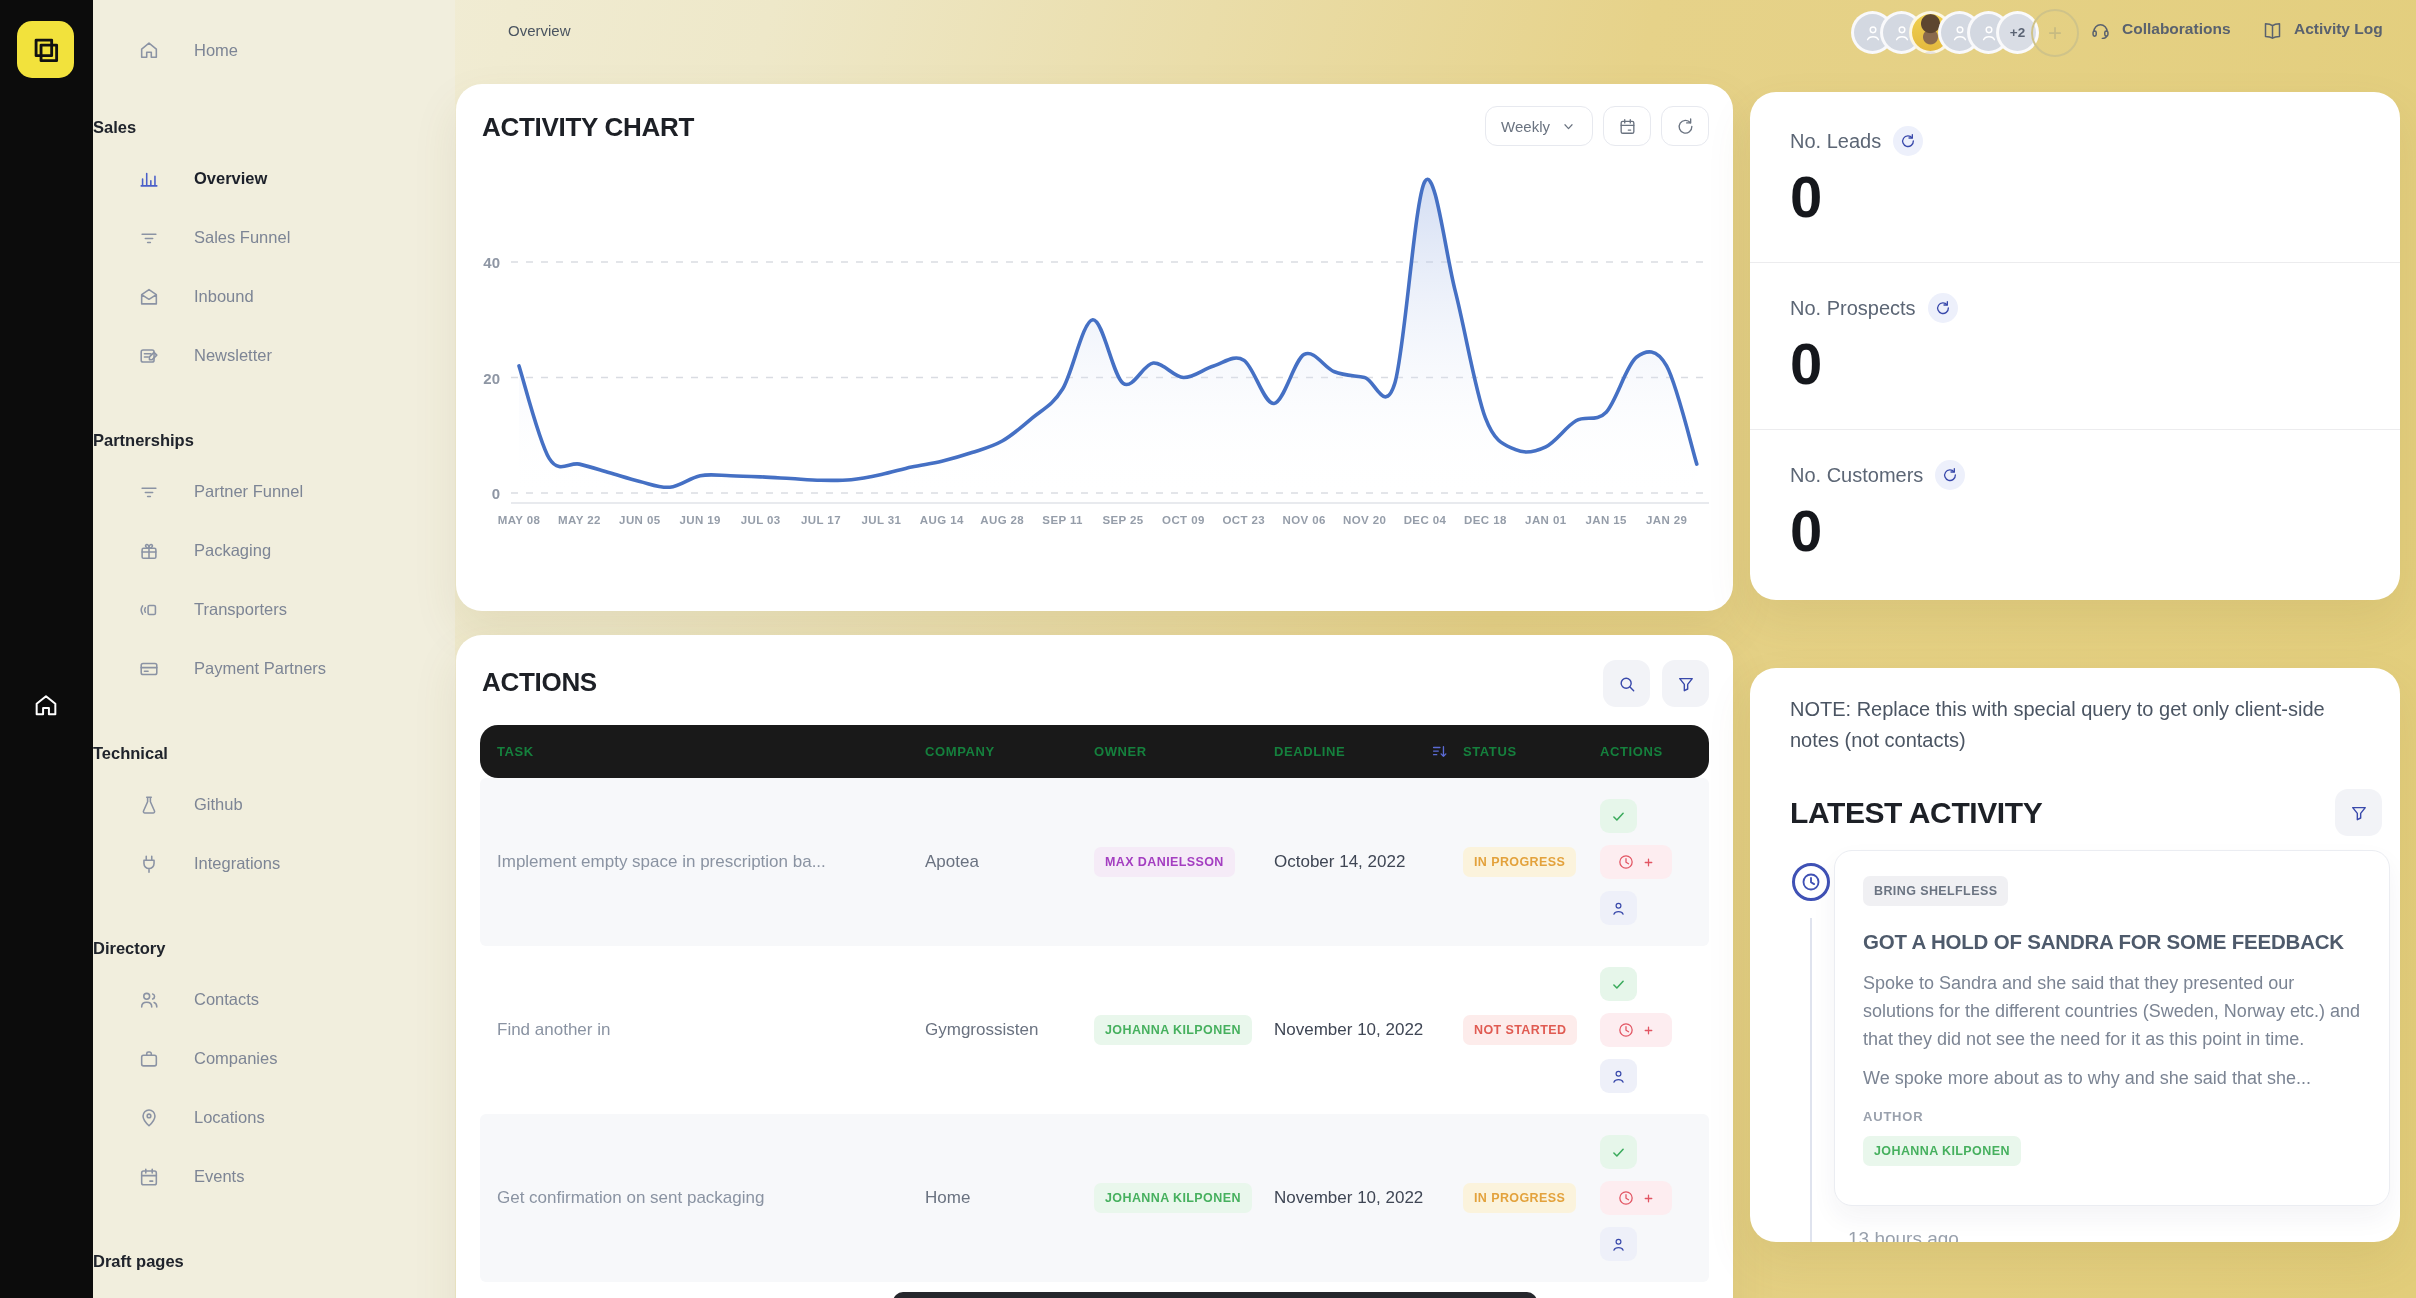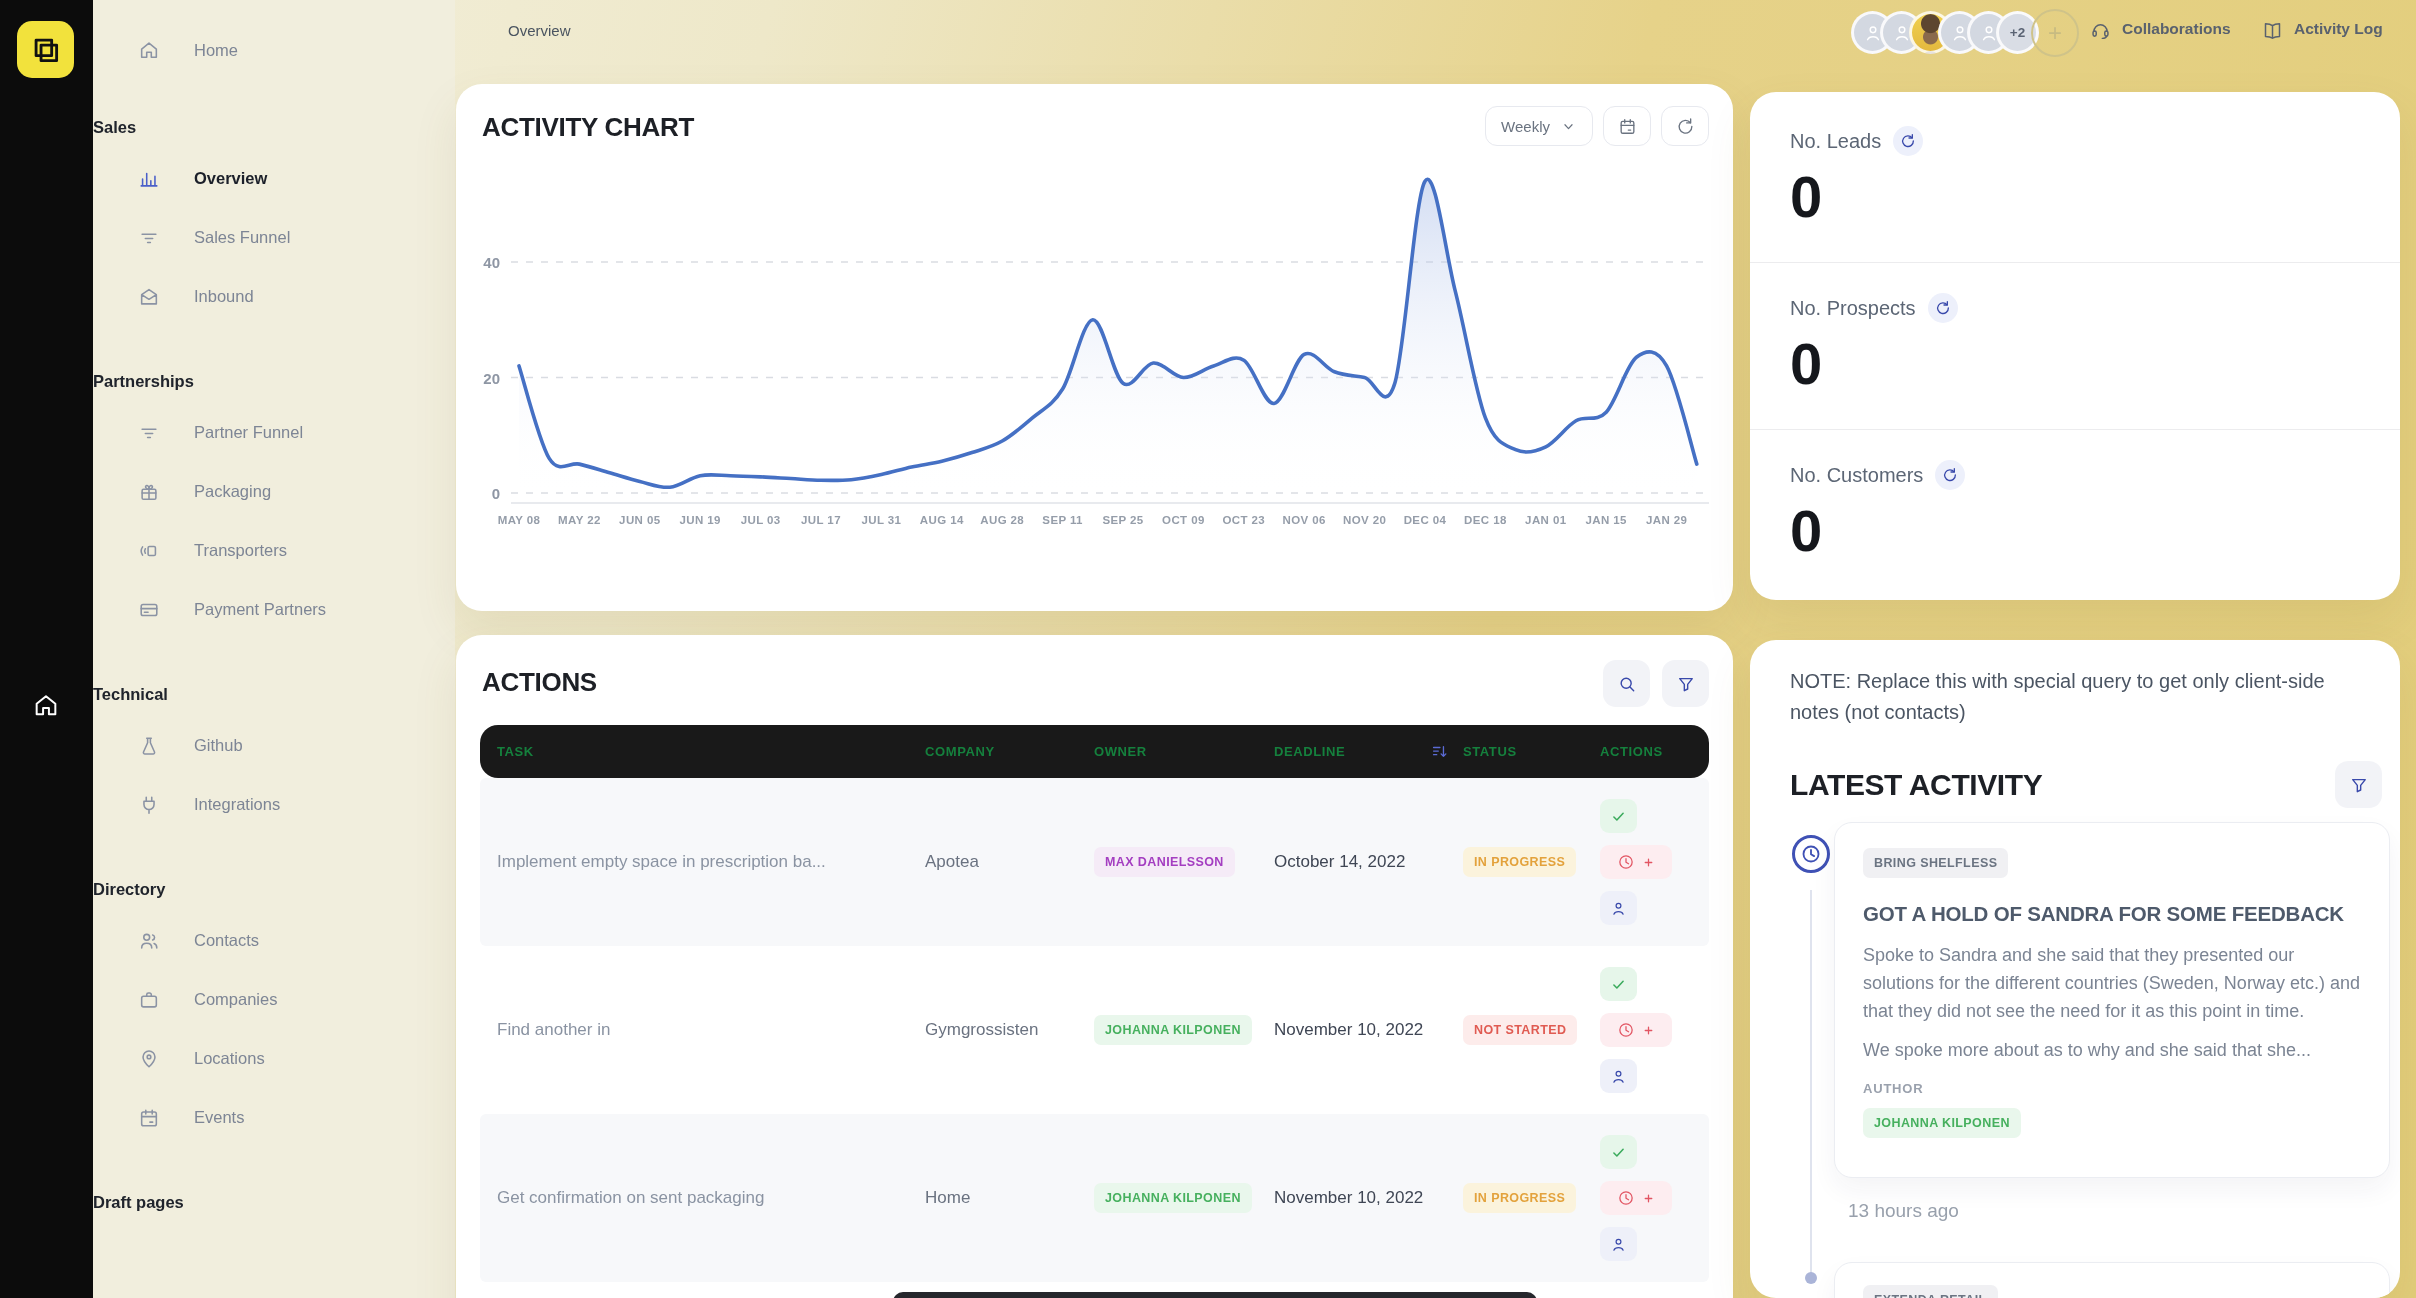--- a/index.html
+++ b/index.html
@@ -96,21 +96,21 @@
   .badge.red{background:#fdeceb;color:#e05b52}
   .badge.gray{background:#f0f0f3;color:#6b7482}
   .act-stack{display:flex;flex-direction:column;gap:12px;align-items:flex-start}
   .abtn{height:34px;border-radius:9px;border:none;display:flex;align-items:center;
         justify-content:center;cursor:pointer}
   .abtn.check{width:37px;background:#e6f6ea;color:#3cab5d}
   .abtn.clock{width:72px;background:#fdedf0;color:#e25563;gap:7px;font-weight:700}
   .abtn.person{width:37px;background:#eef0f9;color:#3949ab}
 
   
-  .notes-card{left:1750px;top:640px;width:650px;height:658px;overflow:hidden}
+  .notes-card{left:1750px;top:668px;width:650px;height:574px;overflow:hidden}
   .note-text{position:absolute;left:40px;top:26px;width:540px;font-size:20px;
         line-height:1.55;color:#4b5563}
   .la-title{position:absolute;left:40px;top:128px;font-size:30px;font-weight:800;
         letter-spacing:-.4px;color:#1d2026}
   .la-filter{position:absolute;right:18px;top:121px}
   .tl-line{position:absolute;left:60px;top:250px;width:2px;height:388px;background:#dfe3ee}
   .tl-dot{position:absolute;left:55px;top:632px;width:12px;height:12px;border-radius:50%;background:#aab4d8}
   .tl-clock{position:absolute;left:42px;top:195px;width:38px;height:38px;border-radius:50%;
         background:#fff;border:3px solid #3f51b5;color:#3f51b5;
         display:flex;align-items:center;justify-content:center}
@@ -268,20 +268,26 @@
       <svg class="ic">
           <use href="#i-funnel-lines"></use>
         </svg>
       <span>Sales Funnel</span>
     </div>
     <div class="side-item">
       <svg class="ic">
           <use href="#i-mail-open"></use>
         </svg>
       <span>Inbound</span>
+    </div>
+    <div class="side-item">
+      <svg class="ic">
+          <use href="#i-news"></use>
+        </svg>
+      <span>Newsletter</span>
     </div>
 
     <div class="side-section">Partnerships</div>
     <div class="side-item">
       <svg class="ic">
           <use href="#i-funnel-lines"></use>
         </svg>
       <span>Partner Funnel</span>
     </div>
     <div class="side-item">

